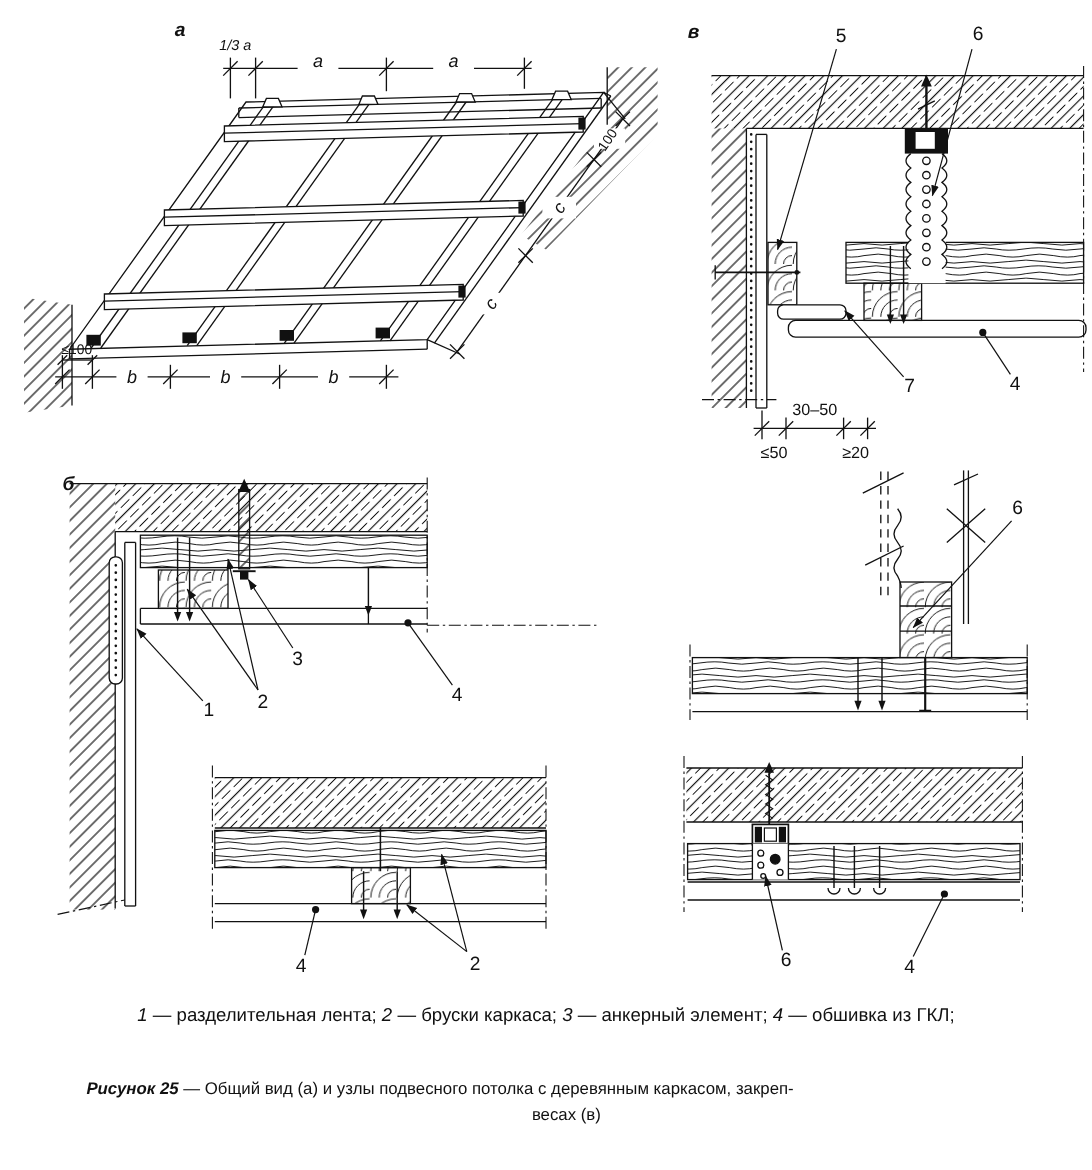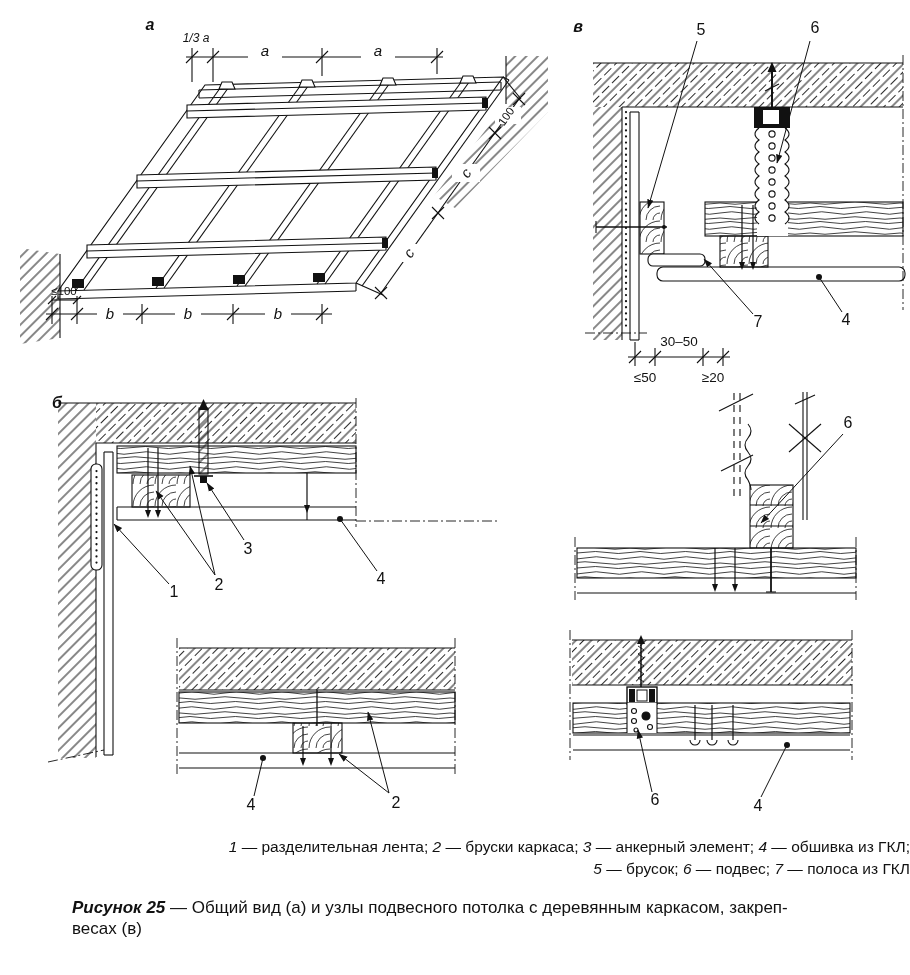--- a/index.html
+++ b/index.html
@@ -10,27 +10,27 @@
   svg text{font-family:"Liberation Sans",sans-serif;fill:#111;stroke:none;}
   .plabel{font-size:16px;font-style:italic;font-weight:bold;}
   .dim{font-size:15px;font-style:italic;}
   .dims{font-size:12px;font-style:italic;}
   .dimn{font-size:13.5px;}
   .dimsn{font-size:11.5px;}
   .call{font-size:16px;}
   .dots{stroke-dasharray:0.1 6;stroke-width:2.2;stroke-linecap:round;}
   .dd{stroke-dasharray:10 3 2 3;stroke-width:0.9;}
   .dash{stroke-dasharray:7 5;}
-  .legend{position:absolute;top:836px;left:0;width:910px;text-align:right;
+  .legend{position:absolute;top:836px;left:0;width:910px;text-align:center;
           font-size:15.5px;}
   .legend-line{line-height:22px;}
   .legend i{font-style:italic;}
-  .caption{position:absolute;top:897px;left:72px;width:800px;font-size:17px;}
+  .caption{position:absolute;top:897px;left:72px;width:800px;font-size:14px;}
   .cap-line{line-height:21px;}
-  .cap-center{}
+  .cap-center{text-align:center;}
   .cap-title{font-weight:bold;font-style:italic;}
 </style>
 </head>
 <body>
 
 <div class="stage">
 <svg width="910" height="975" viewBox="0 0 910 975">
 <defs>
   <pattern id="ph" width="8" height="8" patternUnits="userSpaceOnUse" patternTransform="rotate(-45)">
     <line x1="0" y1="4" x2="8" y2="4" stroke="#111" stroke-width="1"></line>
@@ -445,20 +445,19 @@
     <line x1="652" y1="792" x2="638" y2="730" marker-end="url(#arr)"></line>
     <line x1="761" y1="797" x2="787" y2="745" marker-end="url(#dotm)"></line>
     <text class="call" x="655" y="805" text-anchor="middle">6</text>
     <text class="call" x="758" y="811" text-anchor="middle">4</text>
   </g>
 </g>
 </svg>
 
 <div class="legend">
   <div class="legend-line"><i>1</i> — разделительная лента; <i>2</i> — бруски каркаса; <i>3</i> — анкерный элемент; <i>4</i> — обшивка из ГКЛ;</div>
-  <div class="legend-line"><i>5</i> — брусок; <i>6</i> — подвес; <i>7</i> — полоса из ГКЛ</div>
 </div>
 
 <div class="caption">
   <div class="cap-line"><span class="cap-title">Рисунок 25</span> <span>—</span> <span>Общий вид (а) и узлы подвесного потолка с деревянным каркасом, закреп-</span></div>
   <div class="cap-line cap-center">весах (в)</div>
 </div>
 </div>
 
 </body></html>

